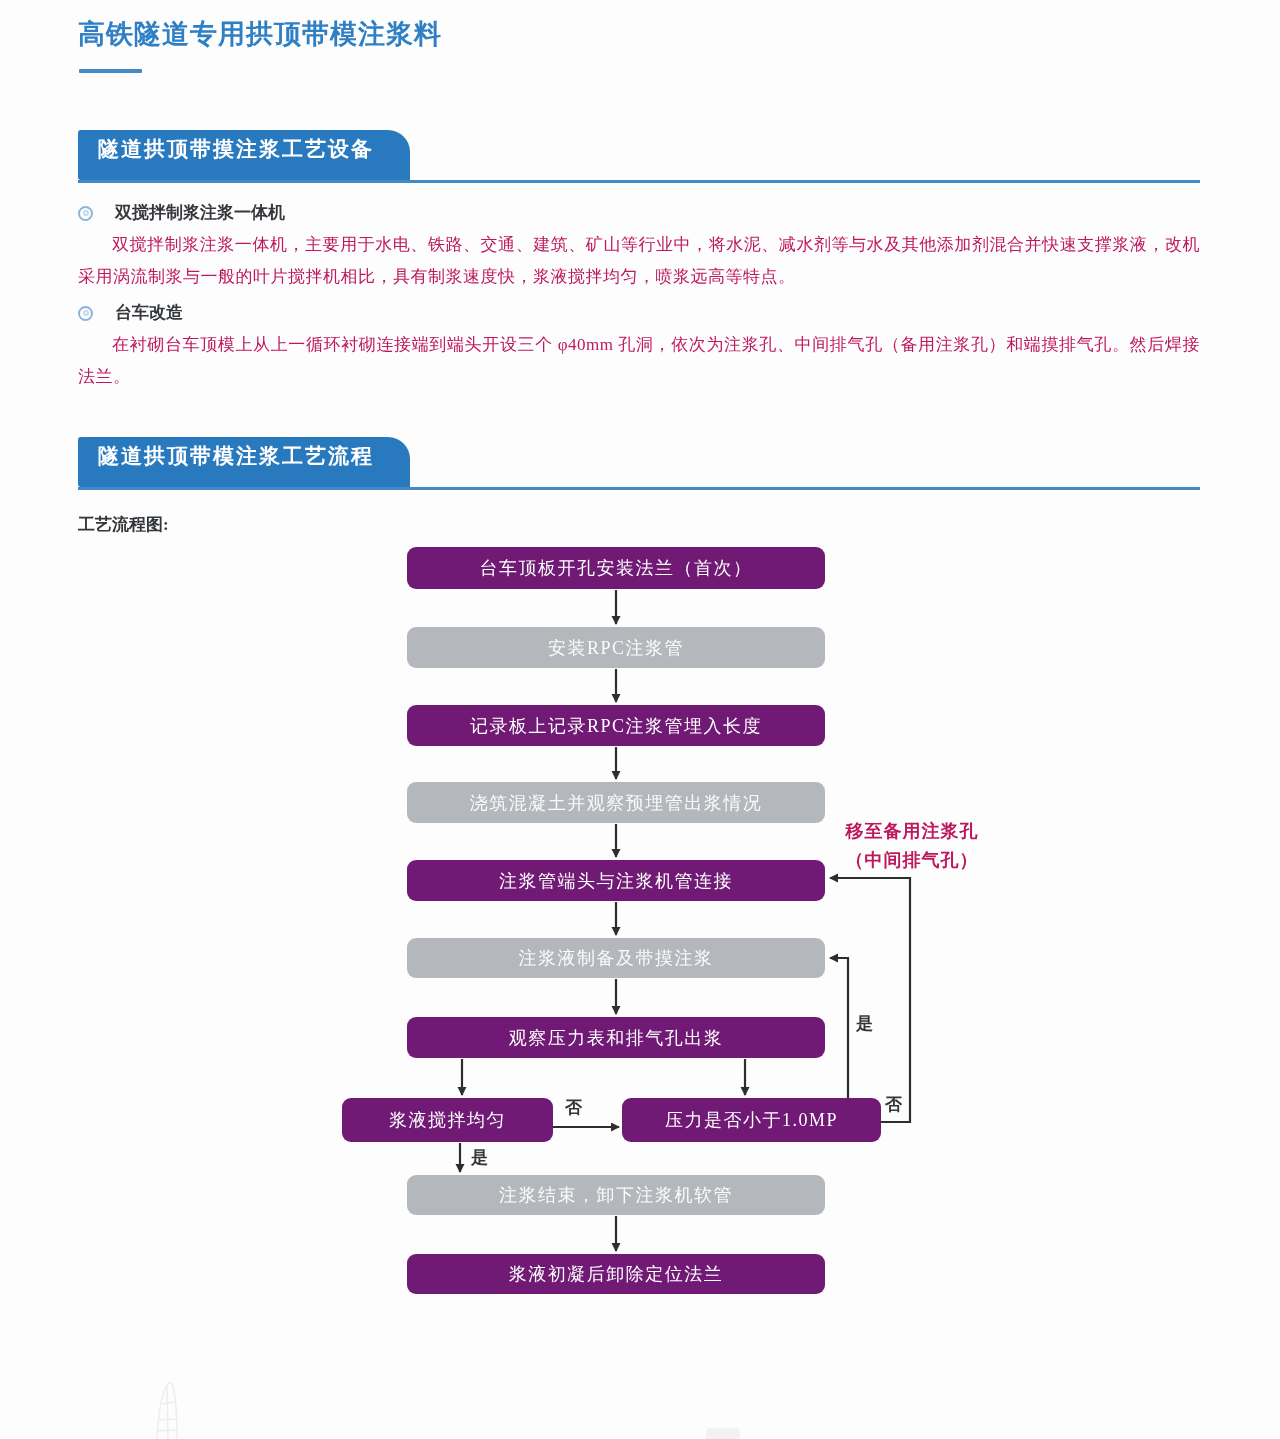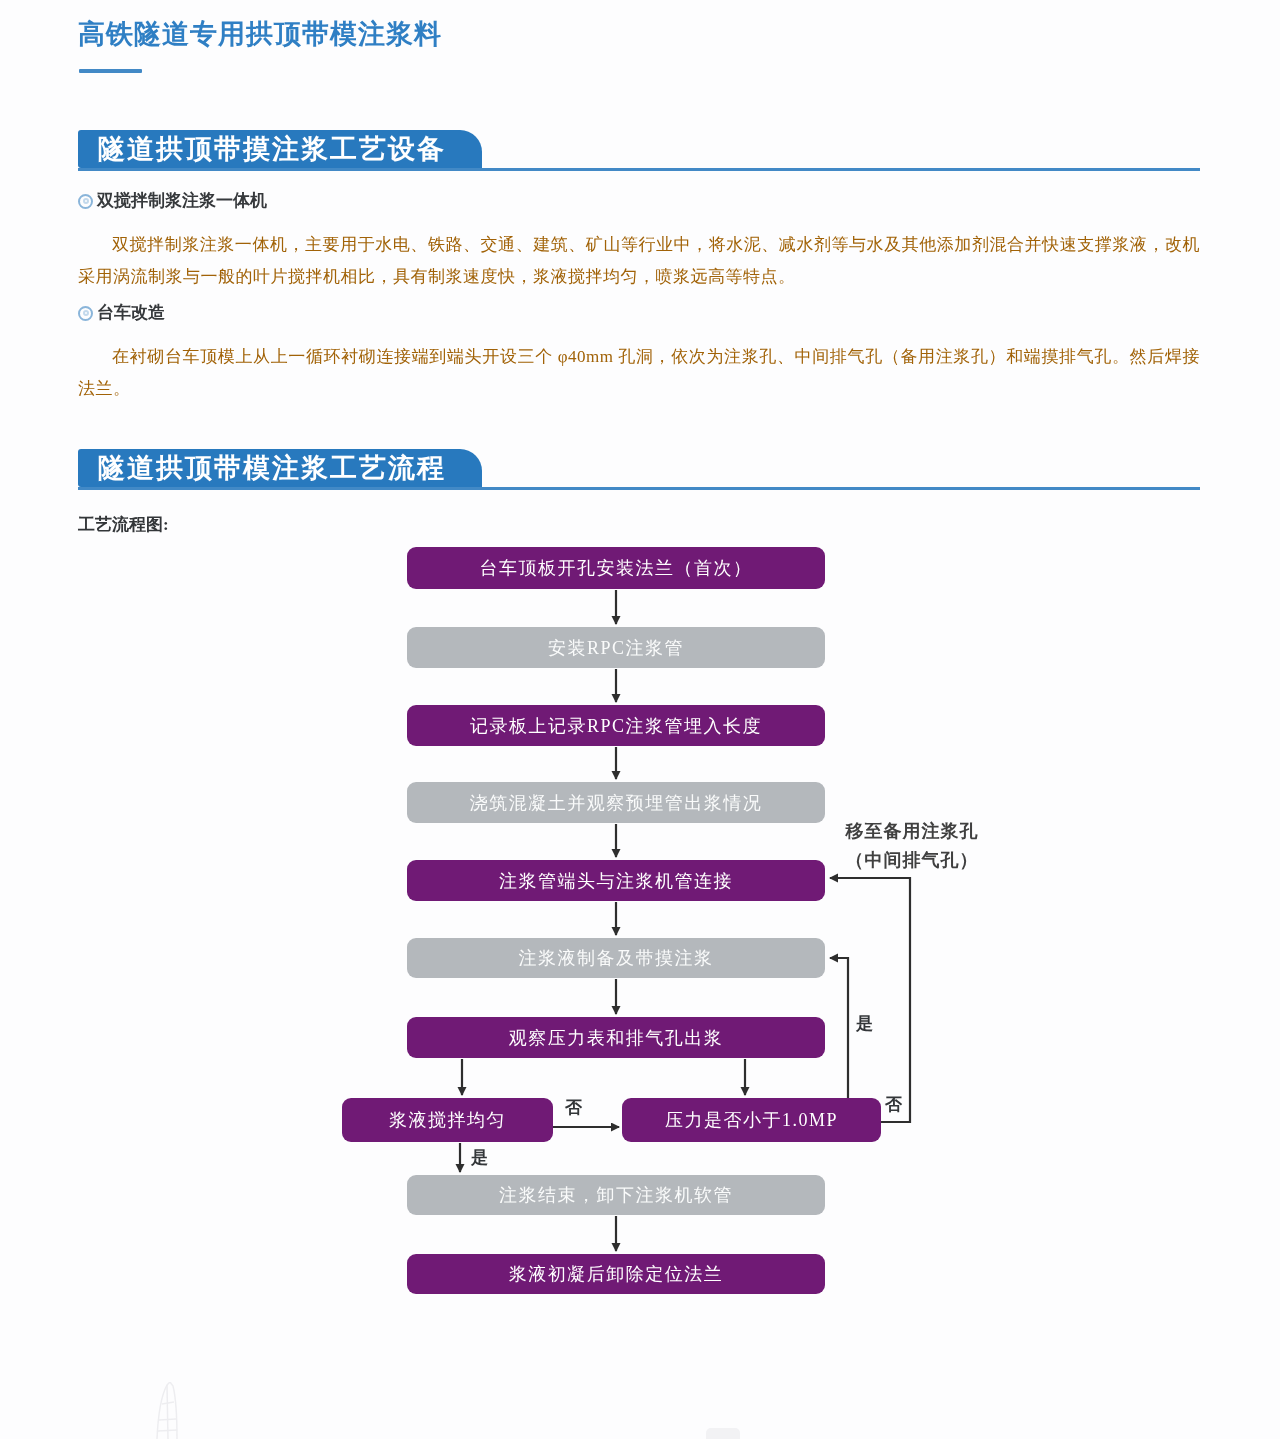--- a/index.html
+++ b/index.html
@@ -14,29 +14,29 @@
   .doc-title {
     padding:16px 0 0 78px;
     font-size:27px; line-height:36px; font-weight:bold; color:#2f7fc4;
     letter-spacing:1px;
   }
   .title-underline { margin:17px 0 0 79px; width:63px; height:4px; background:#4289c6; border-radius:1px; }
   .section-wrap { position:relative; margin:57px 0 0 78px; width:1122px; border-bottom:3px solid #4289c6; }
   .section-wrap.second { margin-top:44px; }
   .section-bar {
     display:inline-block; background:#2879be; color:#ffffff;
-    font-size:27px; font-weight:bold; letter-spacing:2px;
-    line-height:38px; padding:0 36px 0 20px;
+    font-size:21px; font-weight:bold; letter-spacing:2px;
+    line-height:38px; padding:0 36px 12px 20px;
     border-radius:3px 22px 0 3px;
   }
   .content-block { margin:16px 0 0 78px; width:1122px; }
-  .item-heading { display:flex; align-items:center; gap:4px; margin-top:6px; font-size:17px; font-weight:bold; color:#36393c; line-height:28px; }
+  .item-heading { display:flex; align-items:center; gap:22px; margin-top:6px; font-size:17px; font-weight:bold; color:#36393c; line-height:28px; }
   .bullet { position:relative; width:15px; height:15px; border:2px solid #8ab5da; border-radius:50%; flex:0 0 auto; }
   .bullet::after { content:""; position:absolute; inset:2.5px; border-radius:50%; border:2px solid #c3d9ec; }
-  .item-body { font-size:17px; line-height:32px; text-align:justify; text-indent:2em; color:#a16207; margin-top:14px; letter-spacing:0.5px; }
+  .item-body { font-size:17px; line-height:32px; text-align:justify; text-indent:2em; color:#be185d; margin-top:2px; letter-spacing:0.5px; }
   .flow-caption { margin:23px 0 0 78px; font-size:17px; font-weight:bold; color:#333639; }
 
   
   .flow-layer { position:absolute; inset:0; }
   .flow-box {
     position:absolute; display:flex; align-items:center; justify-content:center;
     border-radius:9px; color:#ffffff; font-size:18px; letter-spacing:1.5px;
     text-align:center; white-space:nowrap;
   }
   .flow-box.blue { background:#701a75; }
@@ -47,21 +47,21 @@
   .b4  { left:407px; top:782px;  width:418px; height:41px; }
   .b5  { left:407px; top:860px;  width:418px; height:41px; }
   .b6  { left:407px; top:938px;  width:418px; height:40px; }
   .b7  { left:407px; top:1017px; width:418px; height:41px; }
   .b8  { left:342px; top:1098px; width:211px; height:44px; }
   .b9  { left:622px; top:1098px; width:259px; height:44px; }
   .b10 { left:407px; top:1175px; width:418px; height:40px; }
   .b11 { left:407px; top:1254px; width:418px; height:40px; }
   .connectors { position:absolute; left:0; top:0; width:1280px; height:1439px; }
   .edge-label { position:absolute; font-size:17px; font-weight:bold; color:#333639; line-height:20px; }
-  .reroute { position:absolute; width:180px; text-align:center; font-size:18px; font-weight:600; color:#404040; letter-spacing:1px; }
+  .reroute { position:absolute; width:180px; text-align:center; font-size:18px; font-weight:600; color:#be185d; letter-spacing:1px; }
   
   .watermark-building { position:absolute; left:143px; top:1382px; opacity:0.55; }
   .watermark-smudge { position:absolute; left:706px; top:1428px; width:34px; height:11px; background:#ededf0; border-radius:5px 5px 0 0; opacity:0.7; }
 </style>
 </head>
 <body>
 
 <div class="page">
 
   <h1 class="doc-title">高铁隧道专用拱顶带模注浆料</h1>

